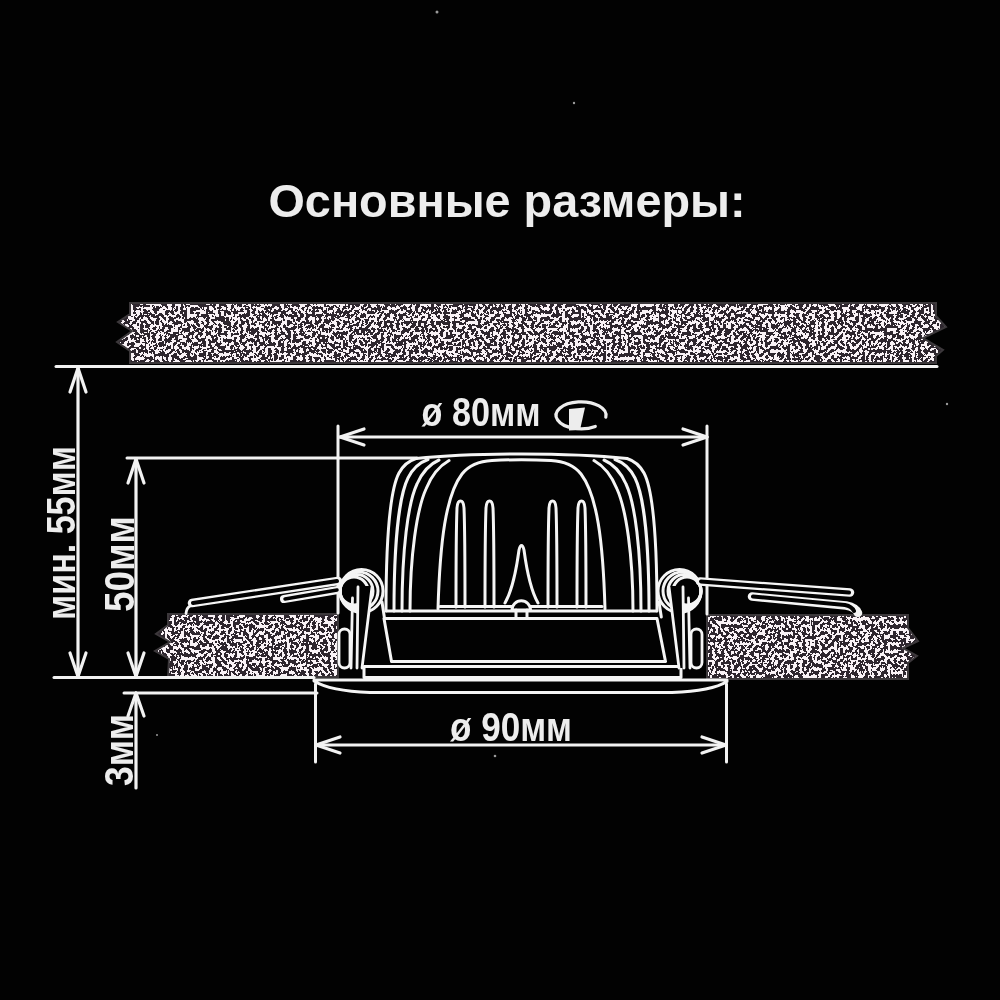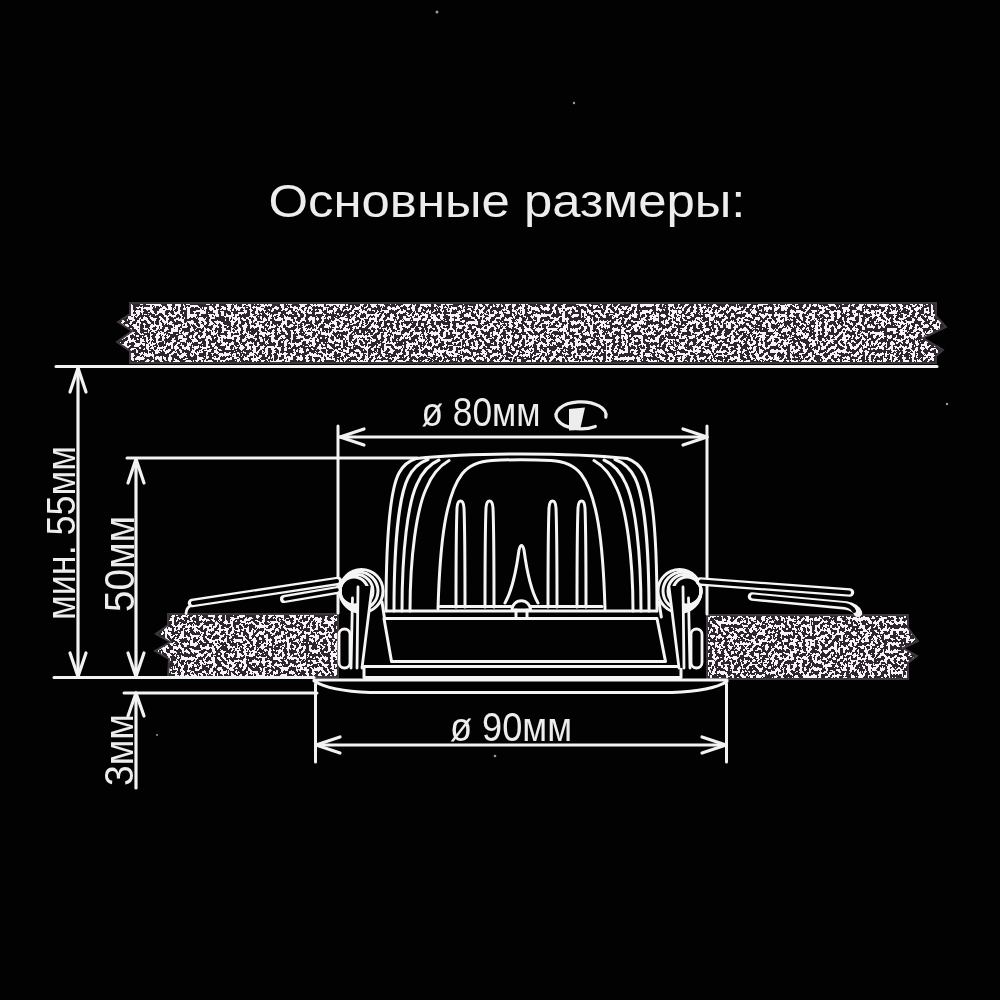--- a/index.html
+++ b/index.html
@@ -1,16 +1,16 @@
 <!DOCTYPE html>
 <html><head>
 <meta charset="utf-8">
 <style>
   html,body{margin:0;padding:0;background:#000;}
-  #page{width:1000px;height:1000px;background:#a21caf;position:relative;overflow:hidden;}
+  #page{width:1000px;height:1000px;background:#a21caf;position:relative;overflow:hidden;font-weight:bold;}
   svg{display:block;}
   text{font-family:"Liberation Sans",sans-serif;}
 </style>
 </head>
 <body>
 <div id="page">
 <svg width="1000" height="1000" viewBox="0 0 1000 1000">
   <defs>
     <filter id="noise" x="-5%" y="-20%" width="110%" height="140%">
       <feTurbulence type="fractalNoise" baseFrequency="0.32 0.28" numOctaves="2" seed="11" result="t"></feTurbulence>

